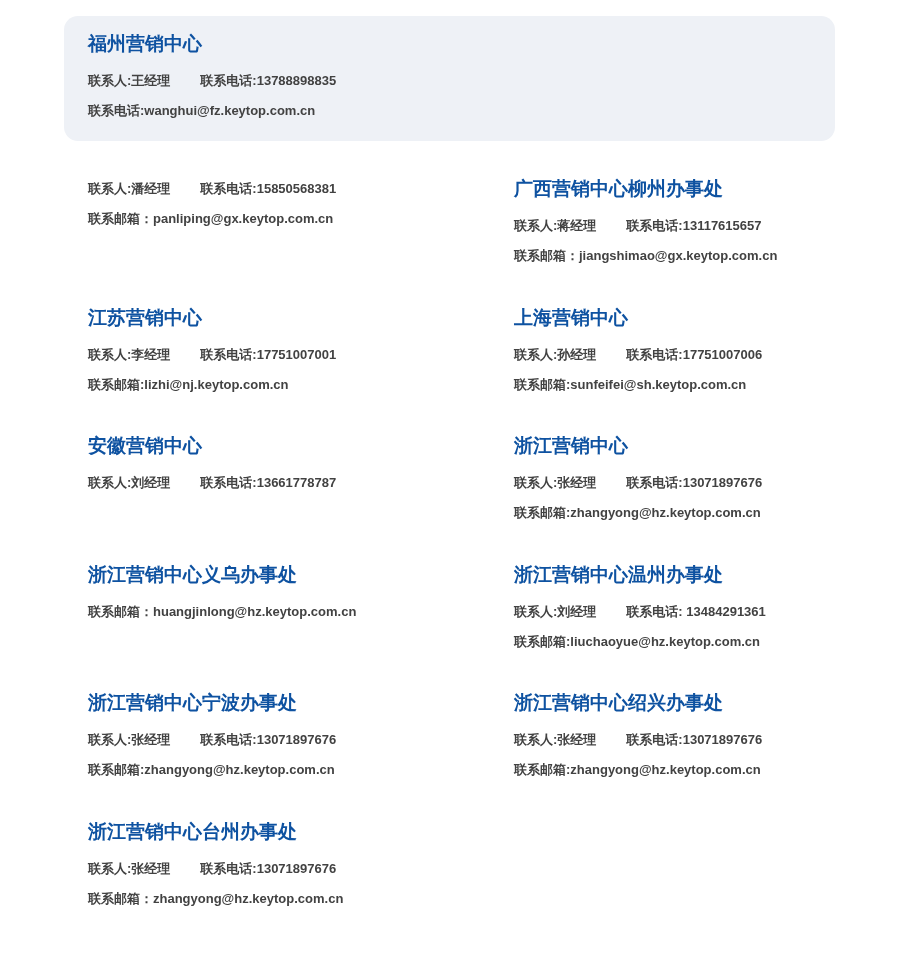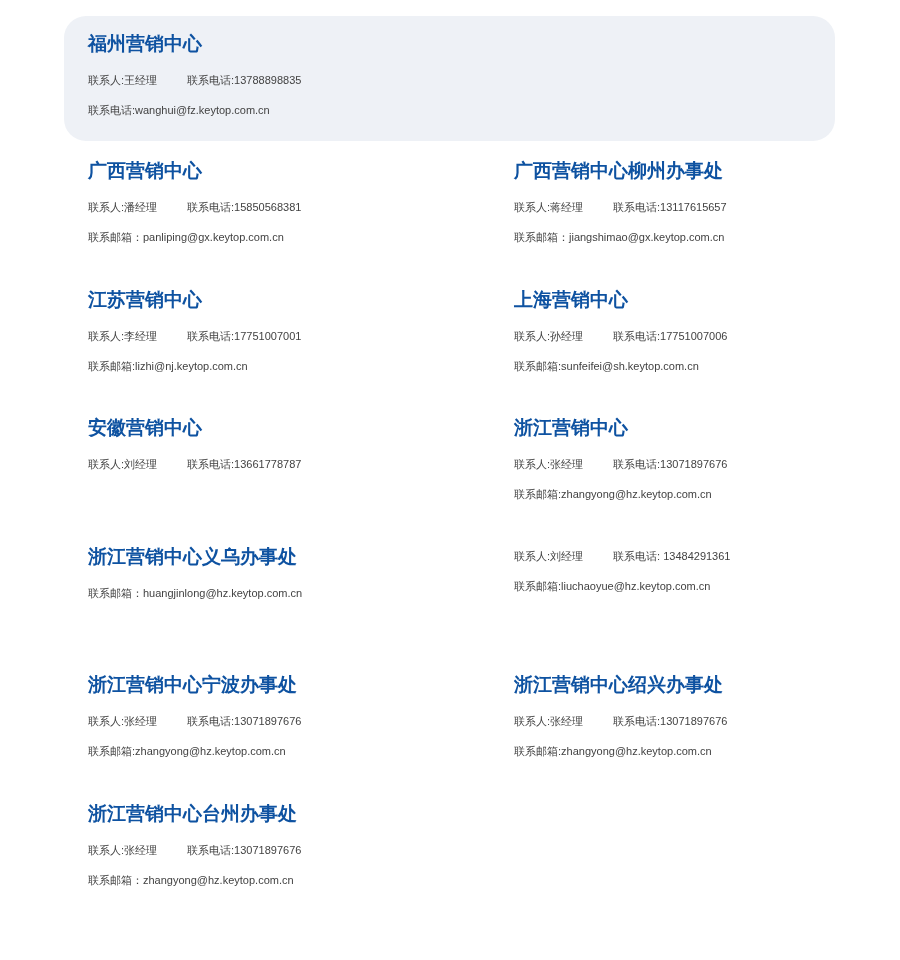--- a/index.html
+++ b/index.html
@@ -16,44 +16,45 @@
     font-family:"Liberation Sans", sans-serif;
     overflow:hidden;
   }
   .page{
     padding:16px 65px 0 64px;
   }
   
   .center--featured{
     width:100%;
     background:var(--card-bg);
-    border-radius:22px;
+    border-radius:14px;
     padding:17px 24px 20px 24px;
-    margin:0 0 19px 0;
+    margin:0 0 37px 0;
   }
   
   .centers-grid{
     margin-left:24px;
     display:grid;
     grid-template-columns:426px 1fr;
     grid-auto-rows:128.6px;
   }
   .center{cursor:default;}
   .center__name{
     margin:0 0 16px 0;
     font-size:19px;
     line-height:21px;
     font-weight:700;
     color:var(--accent);
   }
   .center__row{
     margin:0 0 9px 0;
-    font-size:11px;
+    font-size:13px;
     line-height:21px;
     color:var(--body-text);
+    font-weight:bold;
   }
   .center__row:last-child{margin-bottom:0;}
   .center__phone{margin-left:30px;}
 </style>
 </head>
 <body>
 
 <div class="page">
   <div id="featured-slot">
   <section class="center center--featured">
@@ -61,21 +62,20 @@
     <p class="center__row">
       <span class="center__person">联系人:王经理</span><span class="center__phone">联系电话:13788898835</span>
     </p>
     <p class="center__row">
       <span class="center__email">联系电话:wanghui@fz.keytop.com.cn</span>
     </p>
   </section>
 </div>
   <div id="centers-grid" class="centers-grid">
   <section class="center">
-    <h3 class="center__name">广西营销中心</h3>
     <p class="center__row">
       <span class="center__person">联系人:潘经理</span><span class="center__phone">联系电话:15850568381</span>
     </p>
     <p class="center__row">
       <span class="center__email">联系邮箱：panliping@gx.keytop.com.cn</span>
     </p>
   </section>
 
   <section class="center">
     <h3 class="center__name">广西营销中心柳州办事处</h3>
@@ -126,20 +126,21 @@
   </section>
 
   <section class="center">
     <h3 class="center__name">浙江营销中心义乌办事处</h3>
     <p class="center__row">
       <span class="center__email">联系邮箱：huangjinlong@hz.keytop.com.cn</span>
     </p>
   </section>
 
   <section class="center">
+    <h3 class="center__name">浙江营销中心温州办事处</h3>
     <p class="center__row">
       <span class="center__person">联系人:刘经理</span><span class="center__phone">联系电话: 13484291361</span>
     </p>
     <p class="center__row">
       <span class="center__email">联系邮箱:liuchaoyue@hz.keytop.com.cn</span>
     </p>
   </section>
 
   <section class="center">
     <h3 class="center__name">浙江营销中心宁波办事处</h3>

